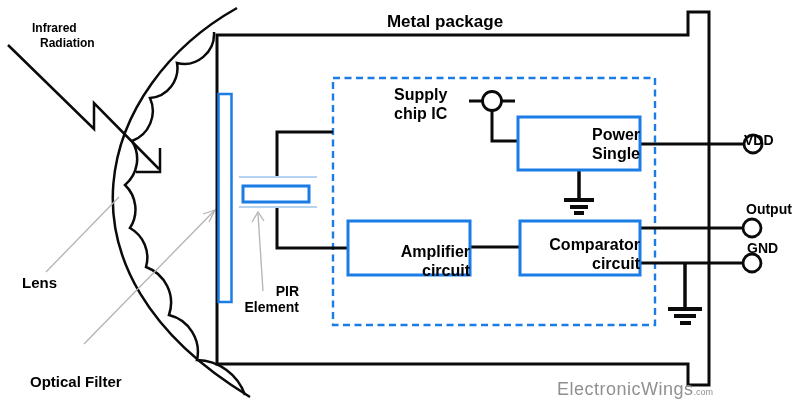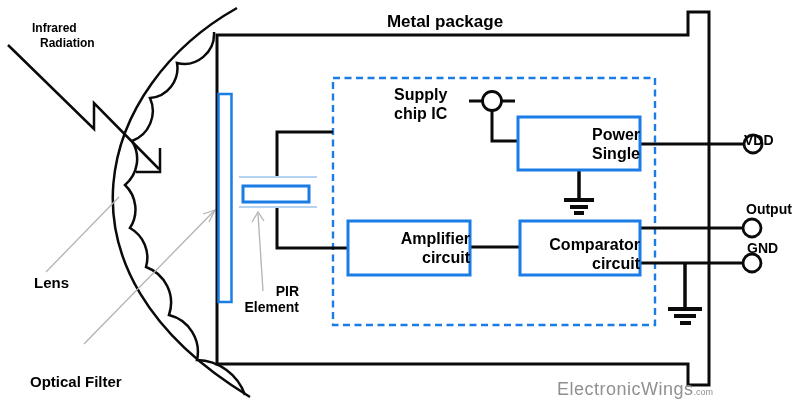--- a/index.html
+++ b/index.html
@@ -104,40 +104,40 @@
     </g>
   </svg>
 
   <div class="lbl" style="left:32px;top:21px;font-size:12px;">
     <div>Infrared</div>
     <div class="l2-indent">Radiation</div>
   </div>
 
   <div class="lbl" style="left:360px;top:11px;width:170px;text-align:center;font-size:17px;">Metal package</div>
 
-  <div class="lbl" style="left:22px;top:274px;font-size:15px;margin-left:12px;">Lens</div>
+  <div class="lbl" style="left:22px;top:274px;font-size:15px;">Lens</div>
 
   <div class="lbl" style="left:30px;top:345px;font-size:15px;margin-top:28px;">Optical Filter</div>
 
   <div class="lbl" style="left:227px;top:283px;width:72px;text-align:right;font-size:14px;line-height:16px;">
     <div>PIR</div>
     <div>Element</div>
   </div>
 
   <div class="lbl" style="left:394px;top:85px;font-size:16px;line-height:19px;">
     <div>Supply</div>
     <div>chip IC</div>
   </div>
 
   <div class="boxlbl" style="left:518px;top:117px;width:122px;height:53px;">
     <div>Power</div>
     <div>Single</div>
   </div>
 
-  <div class="boxlbl" style="left:348px;top:221px;width:122px;height:54px;">
+  <div class="boxlbl" style="left:348px;top:234px;width:122px;height:54px;">
     <div>Amplifier</div>
     <div>circuit</div>
   </div>
 
   <div class="boxlbl" style="left:520px;top:221px;width:120px;height:66px;">
     <div>Comparator</div>
     <div>circuit</div>
   </div>
 
   <div class="pin" style="left:744px;top:115px;margin-top:17px;">VDD</div>

